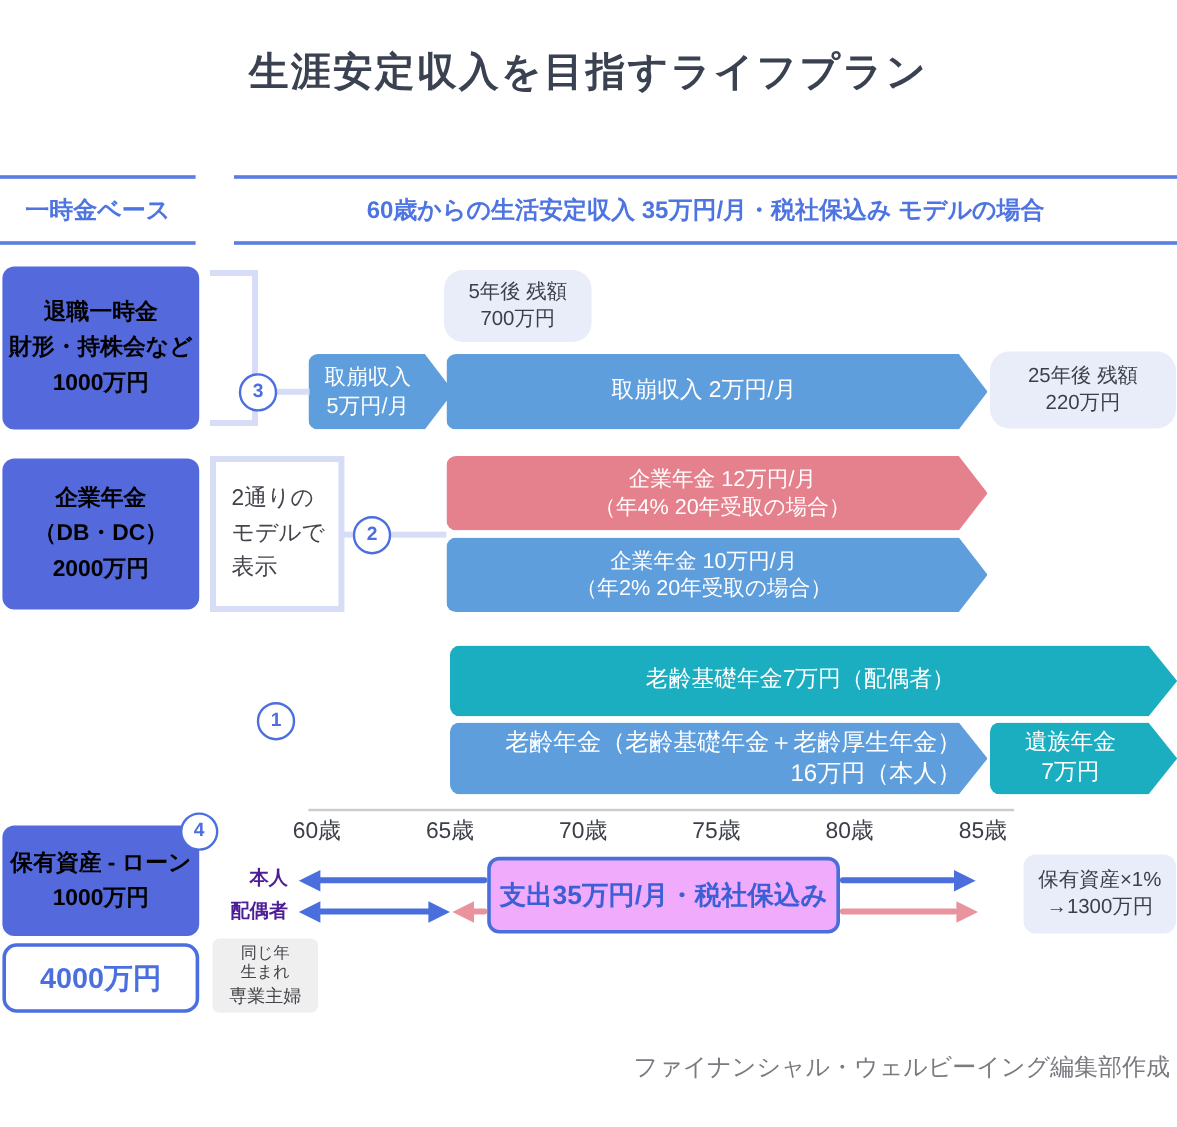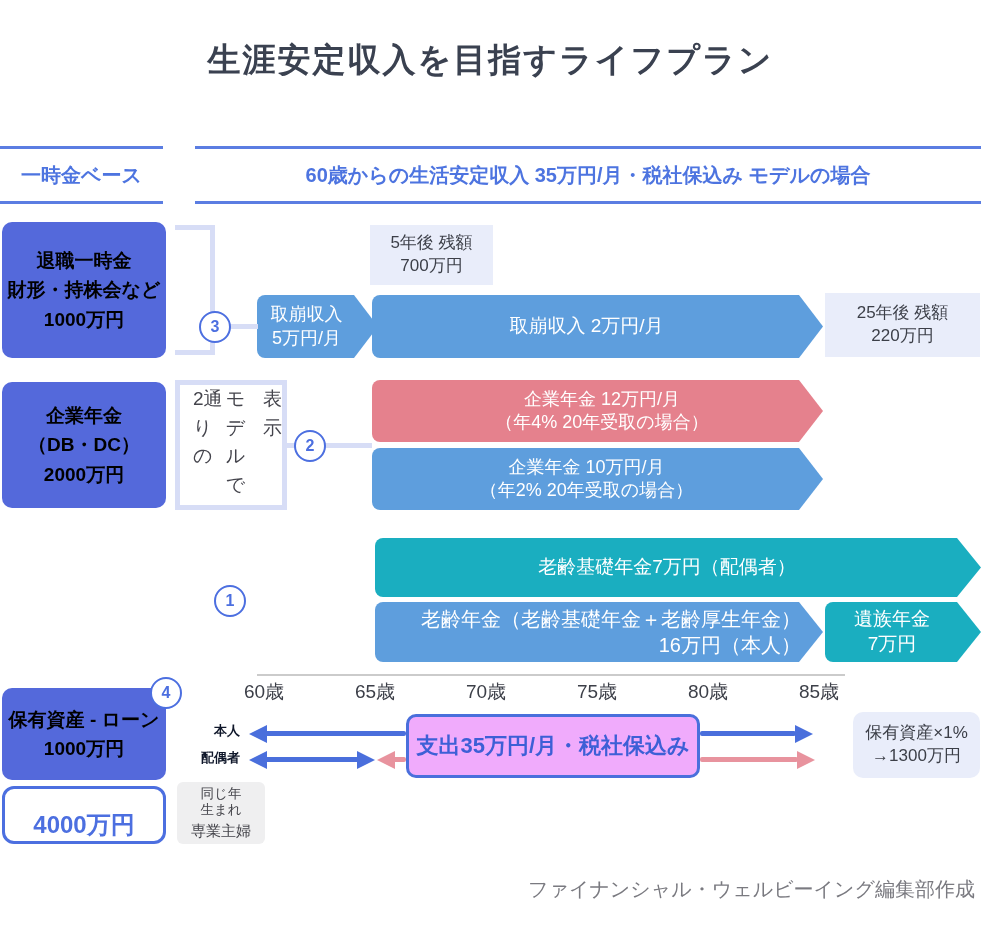--- a/index.html
+++ b/index.html
@@ -11,57 +11,57 @@
               color:#3a4150;letter-spacing:2px;}
 
   .hdr{display:flex;align-items:center;border-top:3px solid #5b7de2;border-bottom:3px solid #5b7de2;
        box-sizing:border-box;color:#4d74e0;font-weight:bold;font-size:20px;}
   .hdr-left{left:0;top:146px;width:163px;height:58px;justify-content:center;}
   .hdr-right{left:195px;top:146px;width:786px;height:58px;justify-content:center;}
 
   .bluebox{background:#5469db;color:#000000;border-radius:10px;display:flex;flex-direction:column;
            justify-content:center;align-items:center;text-align:center;font-weight:bold;
            font-size:19px;line-height:1.55;}
-  .note{background:#e9edfa;border-radius:0;display:flex;flex-direction:column;justify-content:center;
+  .note{background:#e9edfa;border-radius:16px;display:flex;flex-direction:column;justify-content:center;
         align-items:center;text-align:center;font-size:17px;line-height:1.35;color:#3c3f48;}
   .bracket{border-top:5px solid #d7ddf6;border-right:5px solid #d7ddf6;border-bottom:5px solid #d7ddf6;
            box-sizing:border-box;}
   .conn{background:#d7ddf6;height:5px;z-index:1;}
   .marker{width:32px;height:32px;border-radius:50%;background:#fff;border:2.5px solid #4c6fe0;
           box-sizing:border-box;color:#4c6fe0;font-weight:bold;font-size:16px;display:flex;
           align-items:center;justify-content:center;z-index:6;}
 
   .arrow{display:flex;flex-direction:column;justify-content:center;align-items:center;text-align:center;
          color:#fff;line-height:1.3;border-radius:8px;box-sizing:border-box;padding-right:22px;
          clip-path:polygon(0 0,calc(100% - 24px) 0,100% 50%,calc(100% - 24px) 100%,0 100%);}
   .c-blue{background:#5e9edd;}
   .c-teal{background:#1aaec0;}
   .c-red{background:#e5818d;padding-left:31px;}
 
   .whitebox{background:#fff;border:5px solid #d7ddf6;box-sizing:border-box;display:flex;
-            flex-direction:row;justify-content:center;font-size:19px;line-height:1.5;
+            flex-direction:column;justify-content:center;font-size:19px;line-height:1.5;
             color:#44444c;padding-left:13px;}
 
   .tl-gray{height:2px;background:#cbcbcb;}
   .age{width:60px;text-align:center;font-size:19px;color:#3c3f48;}
-  .plabel{width:90px;text-align:right;font-size:13px;font-weight:bold;color:#0f172a;}
+  .plabel{width:90px;text-align:right;font-size:16px;font-weight:bold;color:#4c1d95;}
   .tl-line{height:5px;border-radius:2px;}
   .l-blue{background:#4a6fdc;}
   .l-pink{background:#e8939e;}
   .ah{width:0;height:0;}
   .ah-l-blue{border-top:9px solid transparent;border-bottom:9px solid transparent;border-right:18px solid #4a6fdc;}
   .ah-r-blue{border-top:9px solid transparent;border-bottom:9px solid transparent;border-left:18px solid #4a6fdc;}
   .ah-l-pink{border-top:9px solid transparent;border-bottom:9px solid transparent;border-right:18px solid #e8939e;}
   .ah-r-pink{border-top:9px solid transparent;border-bottom:9px solid transparent;border-left:18px solid #e8939e;}
 
   .spendbox{background:#f0abfc;border:3px solid #4a6fdc;border-radius:10px;box-sizing:border-box;
             display:flex;align-items:center;justify-content:center;font-size:22px;font-weight:bold;
             color:#3d5fd6;z-index:4;}
   .totalbox{background:#fff;border:3px solid #4c6fe0;border-radius:12px;box-sizing:border-box;
-            display:flex;align-items:flex-end;justify-content:center;font-size:24px;font-weight:bold;
+            display:flex;align-items:center;justify-content:center;font-size:24px;font-weight:bold;
             color:#4c6fe0;}
   .graynote{background:#efeff0;border-radius:6px;display:flex;flex-direction:column;align-items:center;
             justify-content:center;text-align:center;color:#44444a;line-height:1.2;}
   .graynote .sm{font-size:13.5px;}
   .graynote .md{font-size:15px;margin-top:4px;}
   .footer{right:6px;top:876px;font-size:20px;color:#7a7a80;}
 </style>
 </head>
 <body>
 

